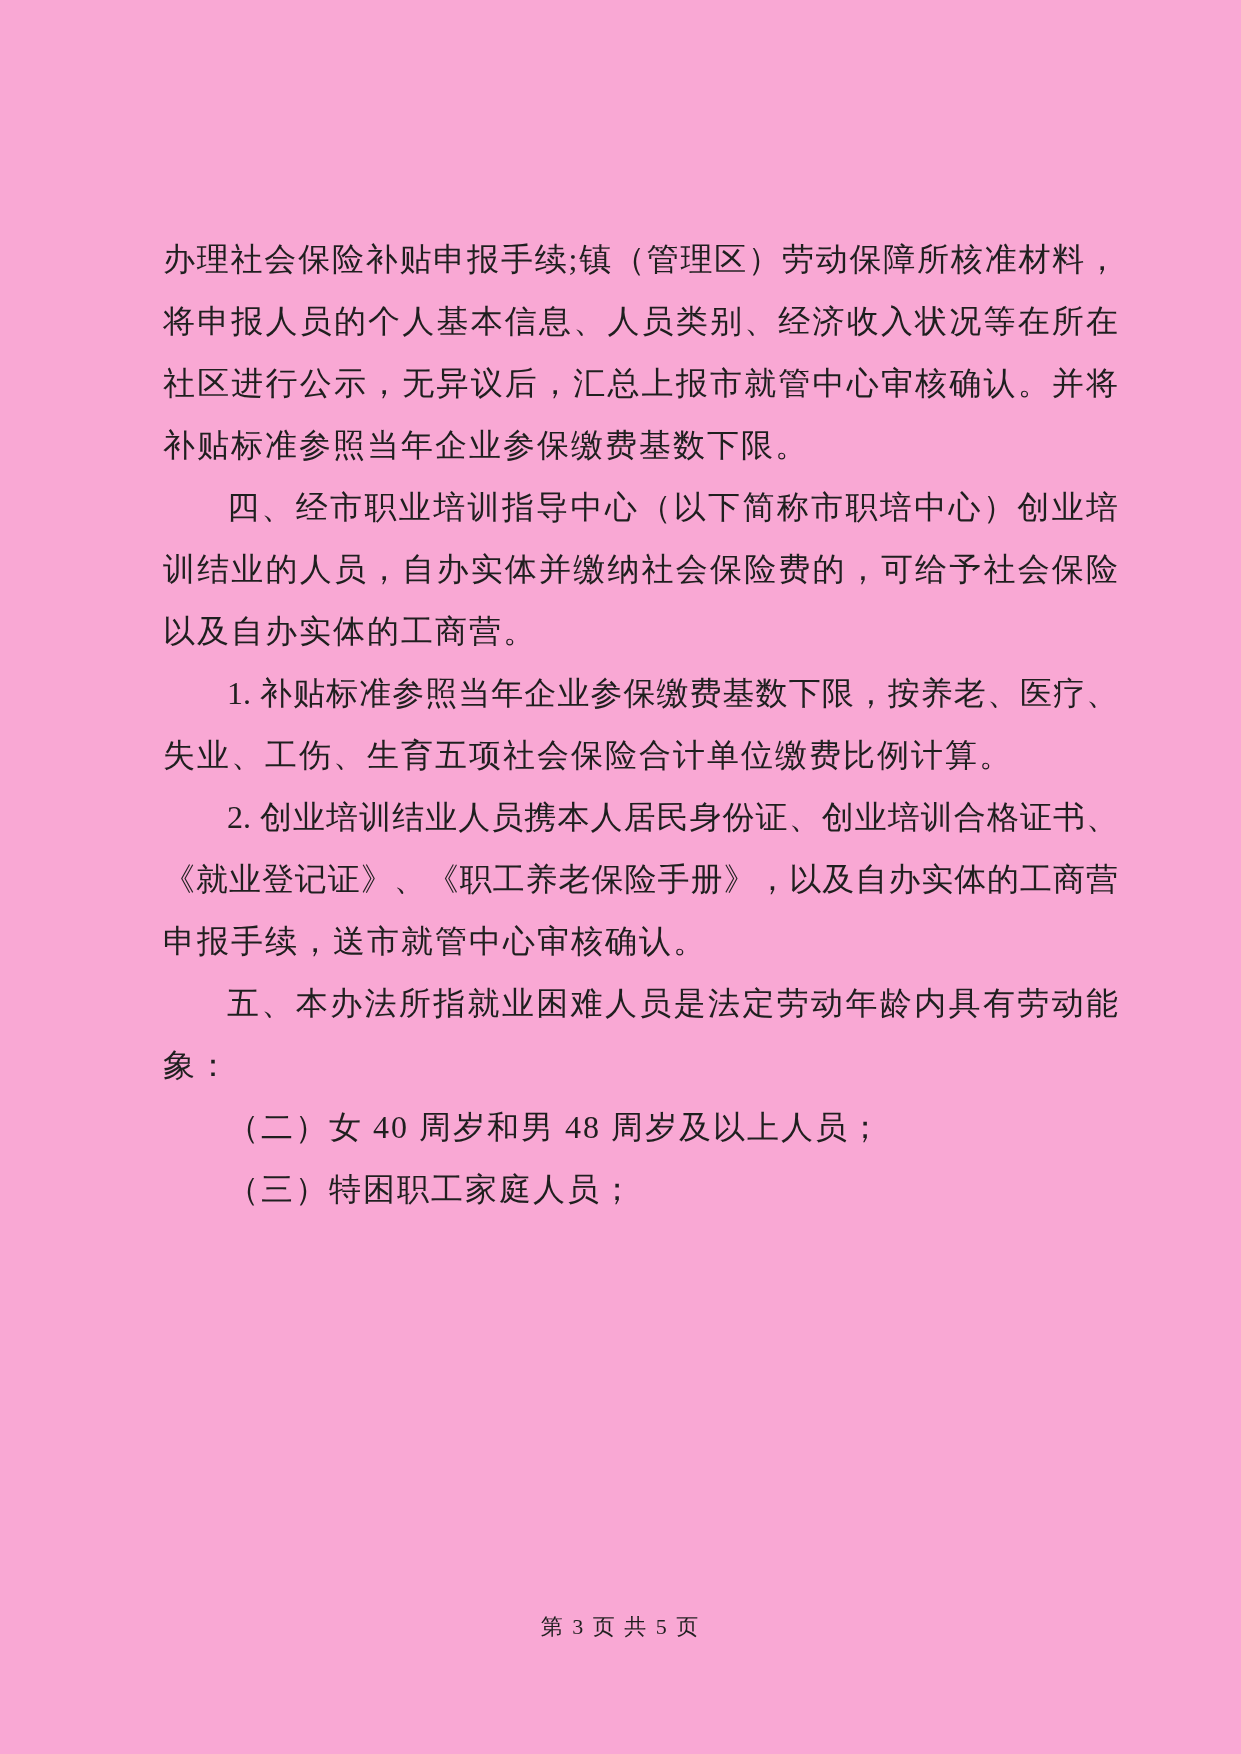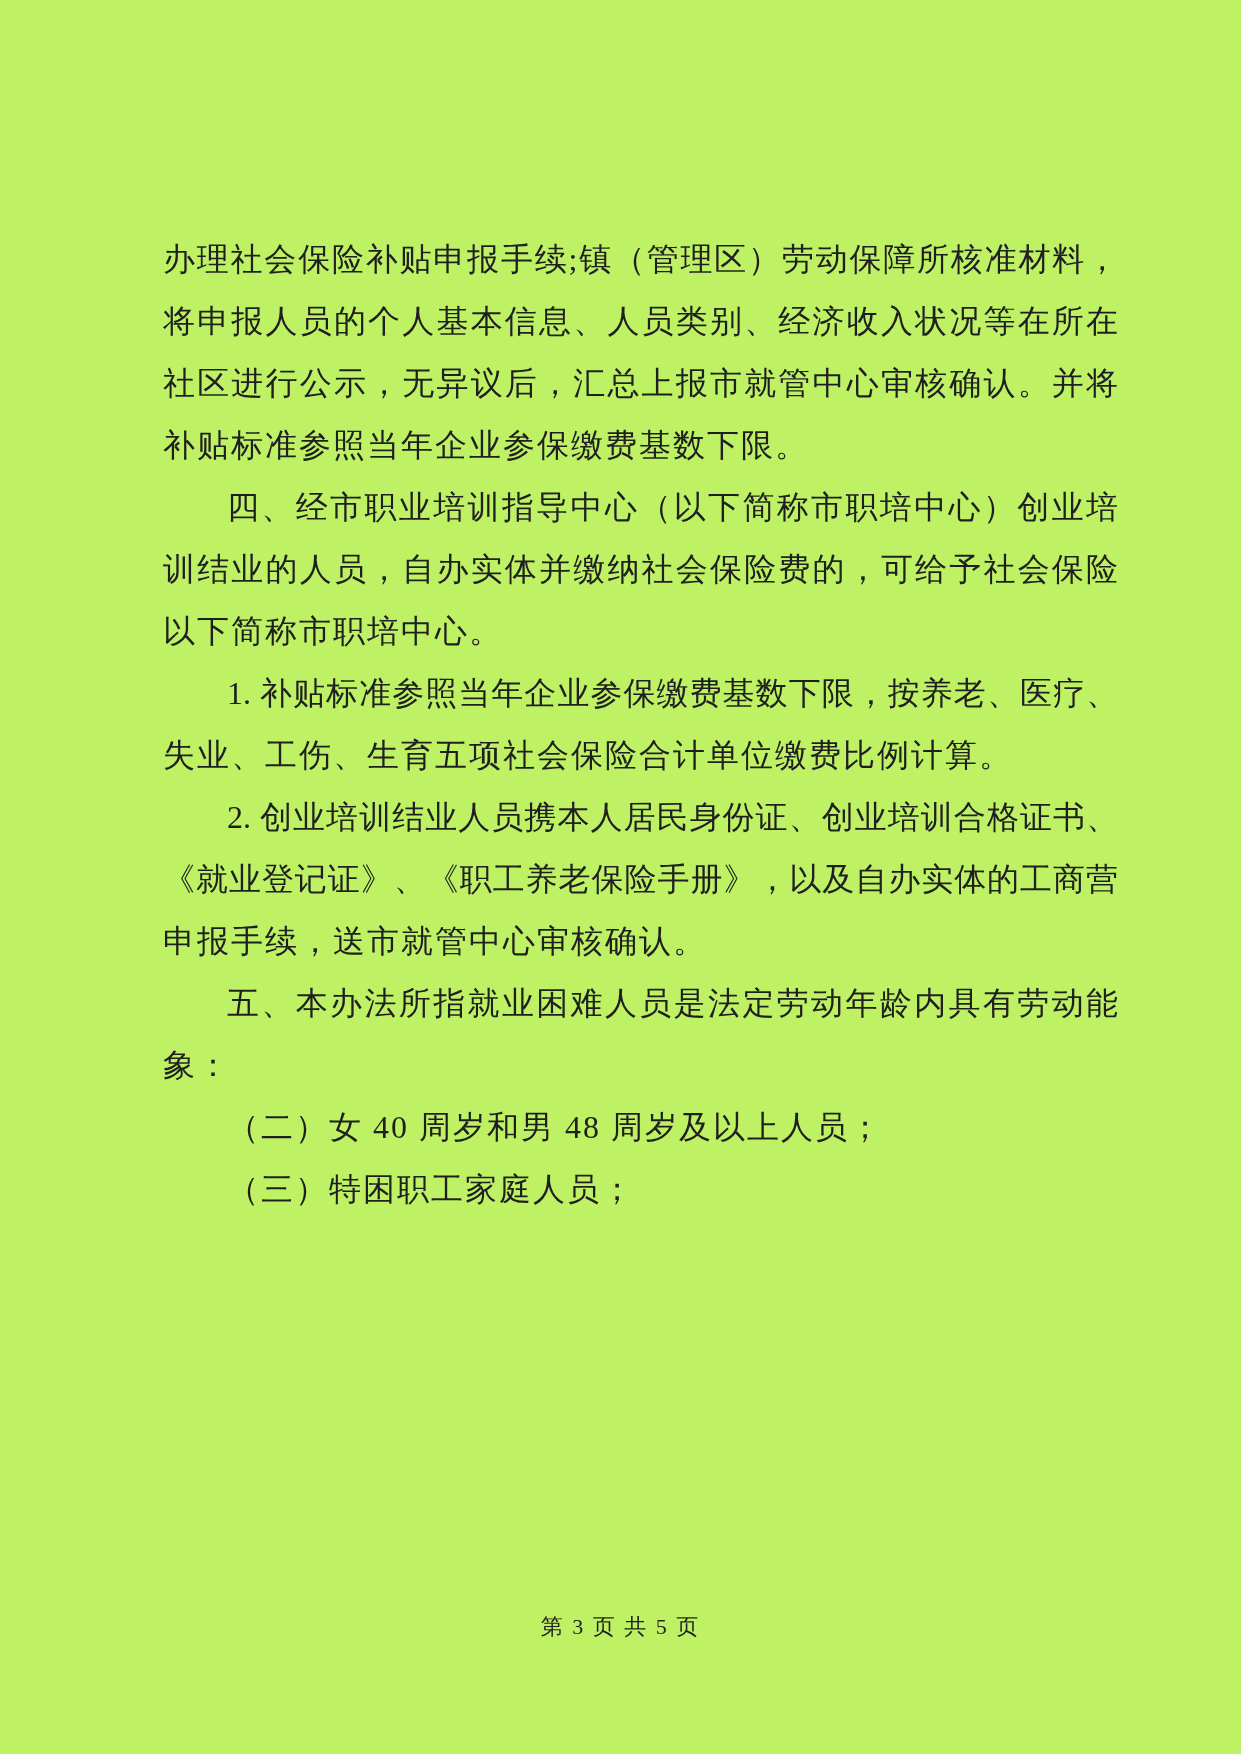--- a/index.html
+++ b/index.html
@@ -12,21 +12,21 @@
     height: 1754px;
     position: relative;
     font-family: "Liberation Serif", "DejaVu Serif", serif;
     color: #1f1f1f;
   }
   .page {
     position: absolute;
     left: 0; top: 0;
     width: 1241px;
     height: 1754px;
-    background: #bef264;
+    background: #f9a8d4;
     overflow: hidden;
   }
   .content {
     position: absolute;
     left: 163px;
     top: 228px;
     width: 955px;
   }
   .line {
     font-size: 32px;
@@ -58,21 +58,21 @@
 <body>
 
 <div class="page">
   <div class="content">
     <div class="line">办理社会保险补贴申报手续;镇（管理区）劳动保障所核准材料，</div>
     <div class="line">将申报人员的个人基本信息、人员类别、经济收入状况等在所在</div>
     <div class="line">社区进行公示，无异议后，汇总上报市就管中心审核确认。并将</div>
     <div class="line last">补贴标准参照当年企业参保缴费基数下限。</div>
     <div class="line indent">四、经市职业培训指导中心（以下简称市职培中心）创业培</div>
     <div class="line">训结业的人员，自办实体并缴纳社会保险费的，可给予社会保险</div>
-    <div class="line last">以下简称市职培中心。</div>
+    <div class="line last">以及自办实体的工商营。</div>
     <div class="line indent">1. 补贴标准参照当年企业参保缴费基数下限，按养老、医疗、</div>
     <div class="line last">失业、工伤、生育五项社会保险合计单位缴费比例计算。</div>
     <div class="line indent">2. 创业培训结业人员携本人居民身份证、创业培训合格证书、</div>
     <div class="line">《就业登记证》、《职工养老保险手册》，以及自办实体的工商营</div>
     <div class="line last">申报手续，送市就管中心审核确认。</div>
     <div class="line indent">五、本办法所指就业困难人员是法定劳动年龄内具有劳动能</div>
     <div class="line last">象：</div>
     <div class="line indent last">（二）女 40 周岁和男 48 周岁及以上人员；</div>
     <div class="line indent last">（三）特困职工家庭人员；</div>
   </div>

